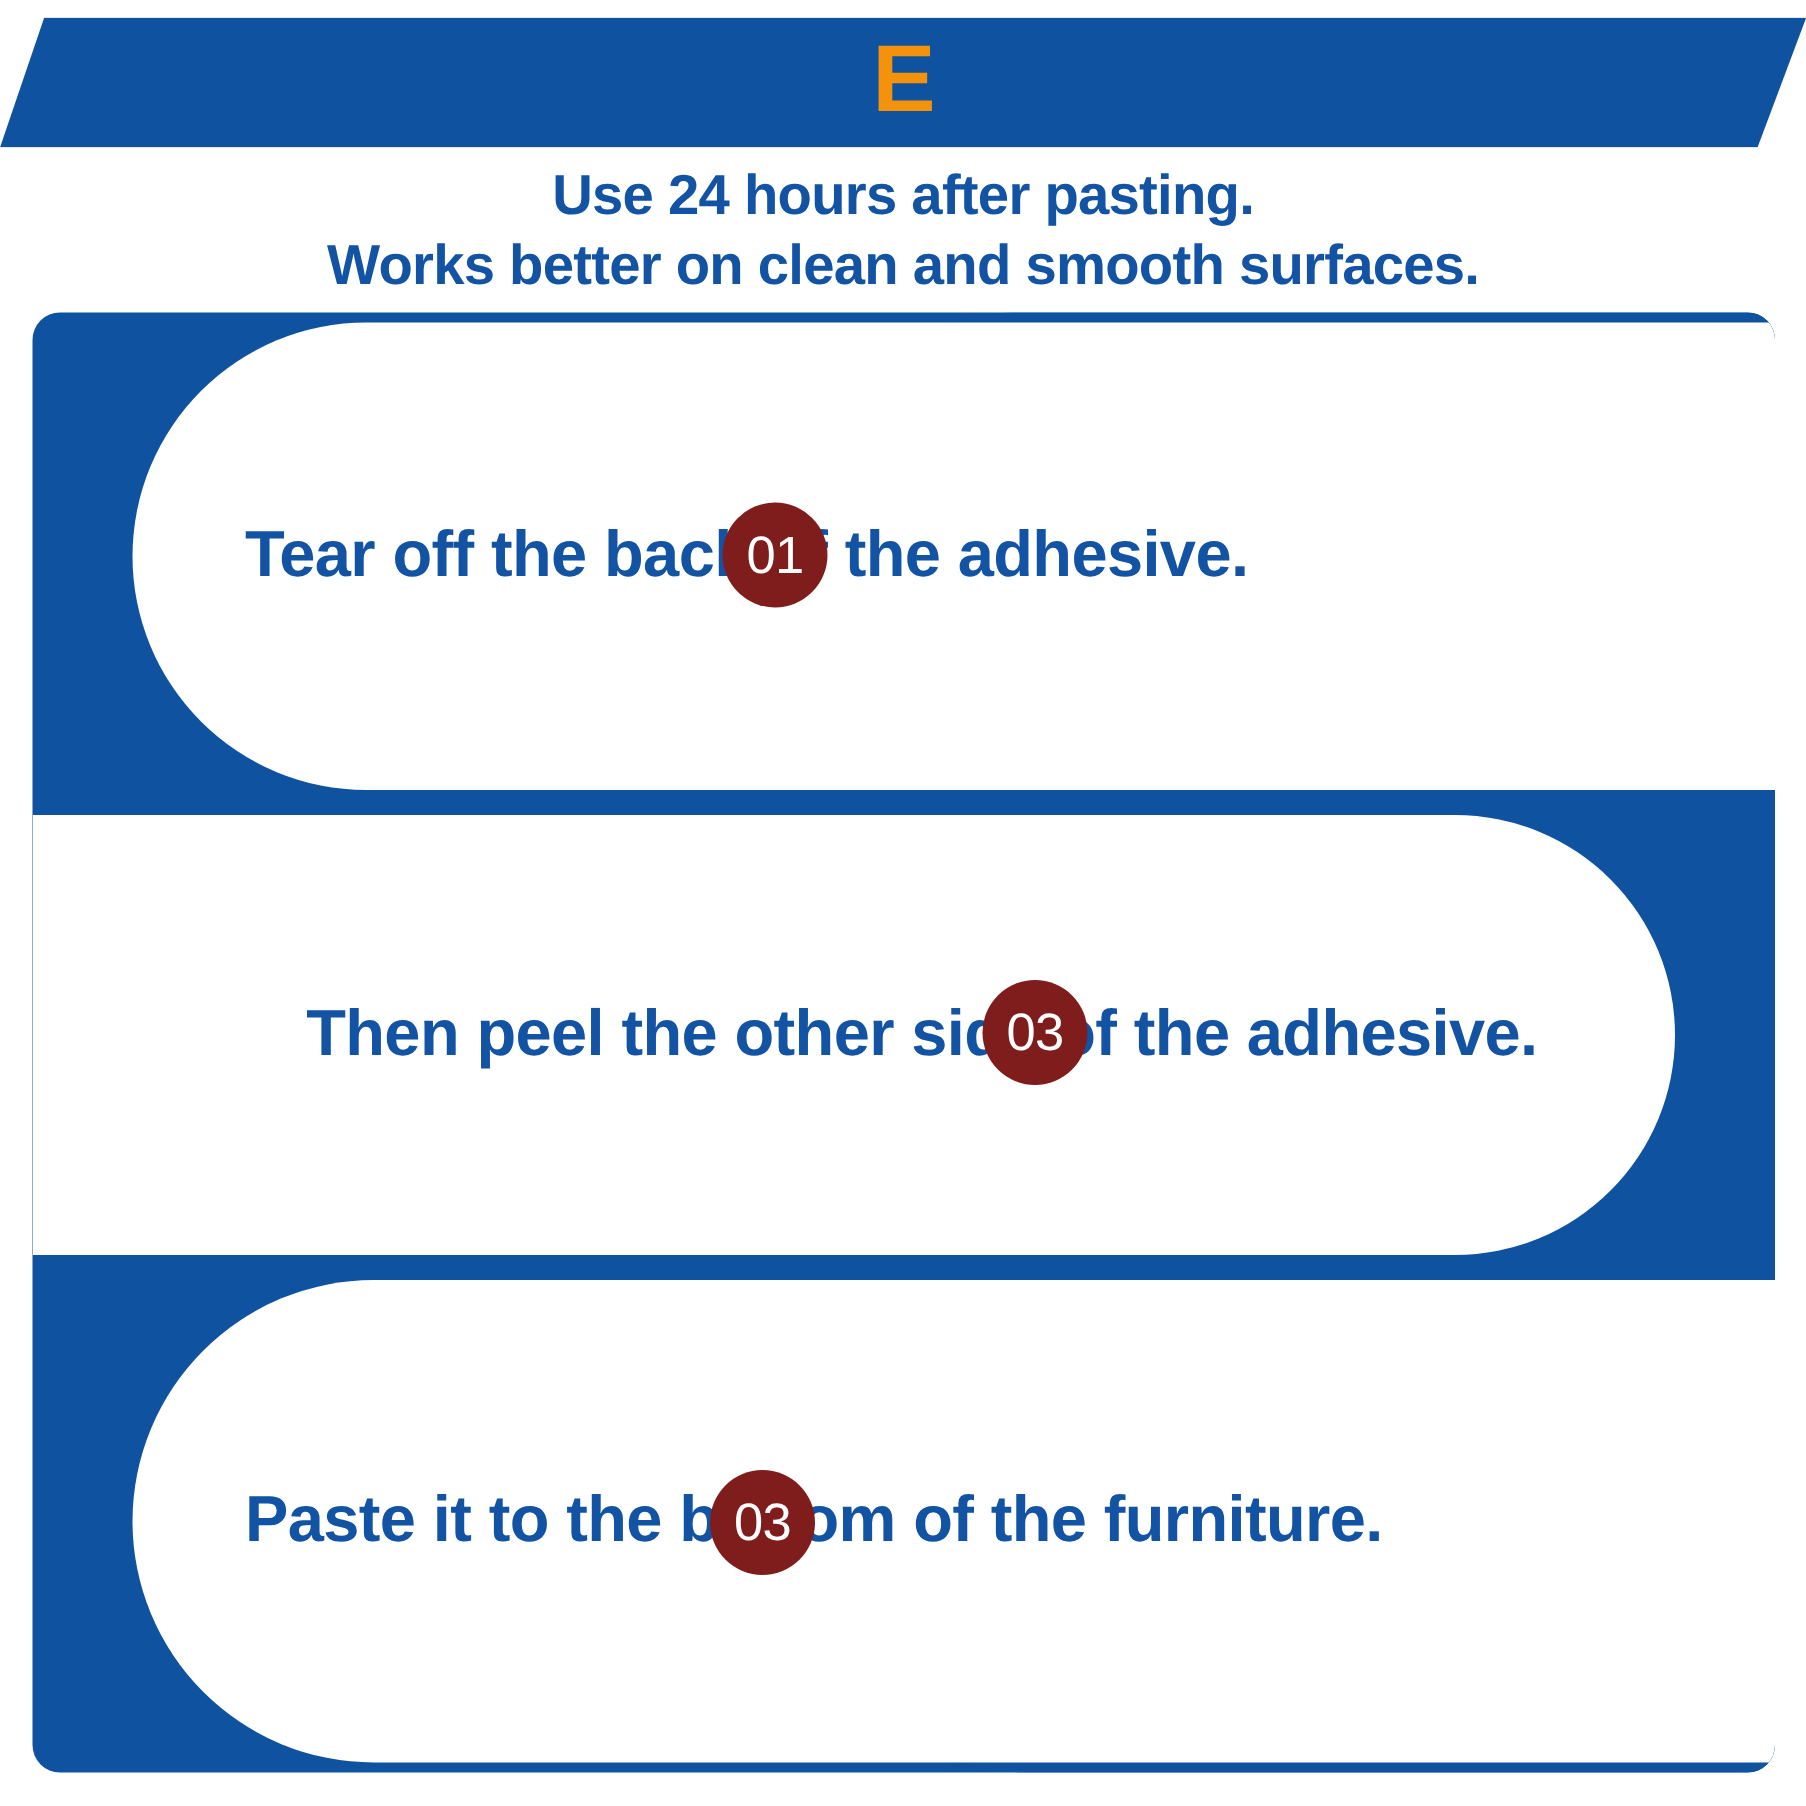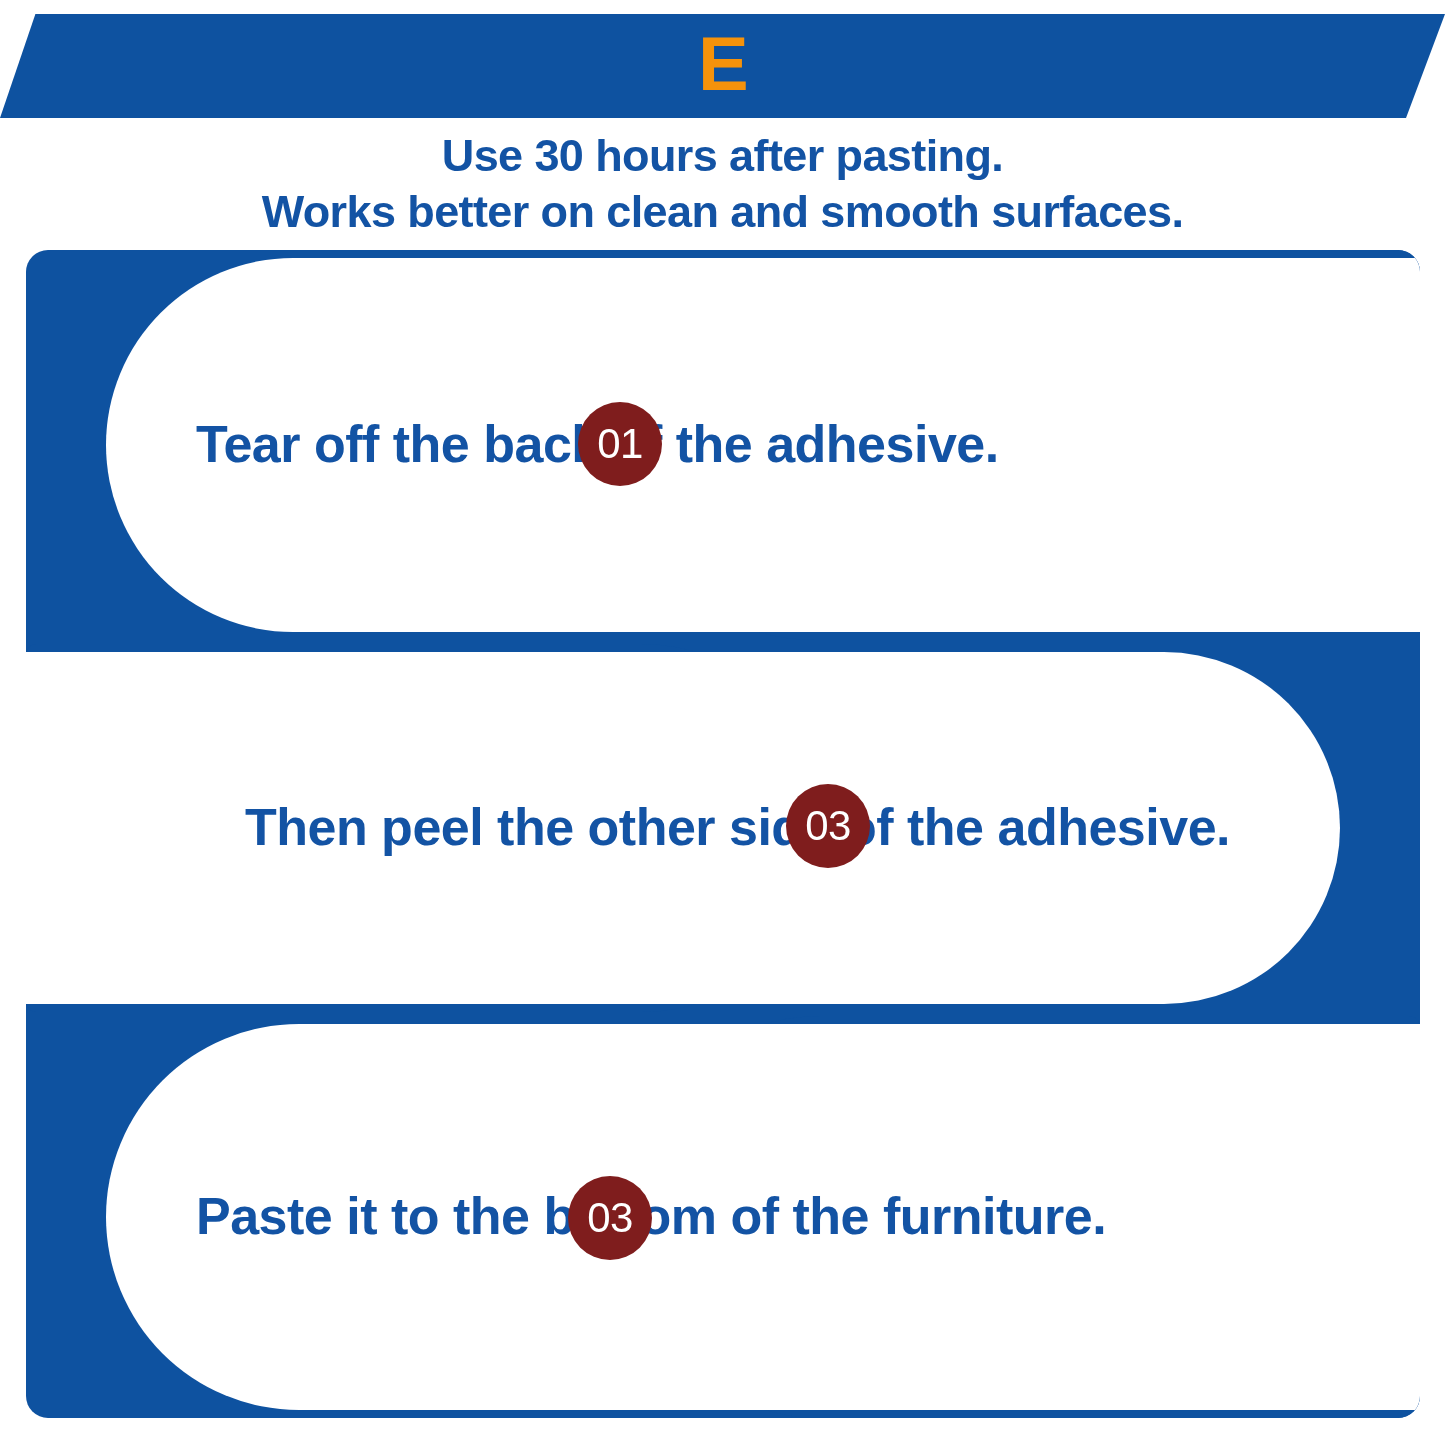--- a/index.html
+++ b/index.html
@@ -398,21 +398,21 @@
 <div id="page">
 
   <div class="banner">
     <div class="banner-shape"></div>
     <div class="banner-title">
       <span class="accent">E</span>
     </div>
   </div>
 
   <div class="subtitle">
-    <span class="sub-line">Use 30 hours after pasting.</span>
+    <span class="sub-line">Use 24 hours after pasting.</span>
     <span class="sub-line">Works better on clean and smooth surfaces.</span>
   </div>
 
   <div class="steps-panel">
 
     <div class="step step-1 layout-left">
       <div class="step-inner">
 
         <div class="photo">
           <div class="photo-inner">

